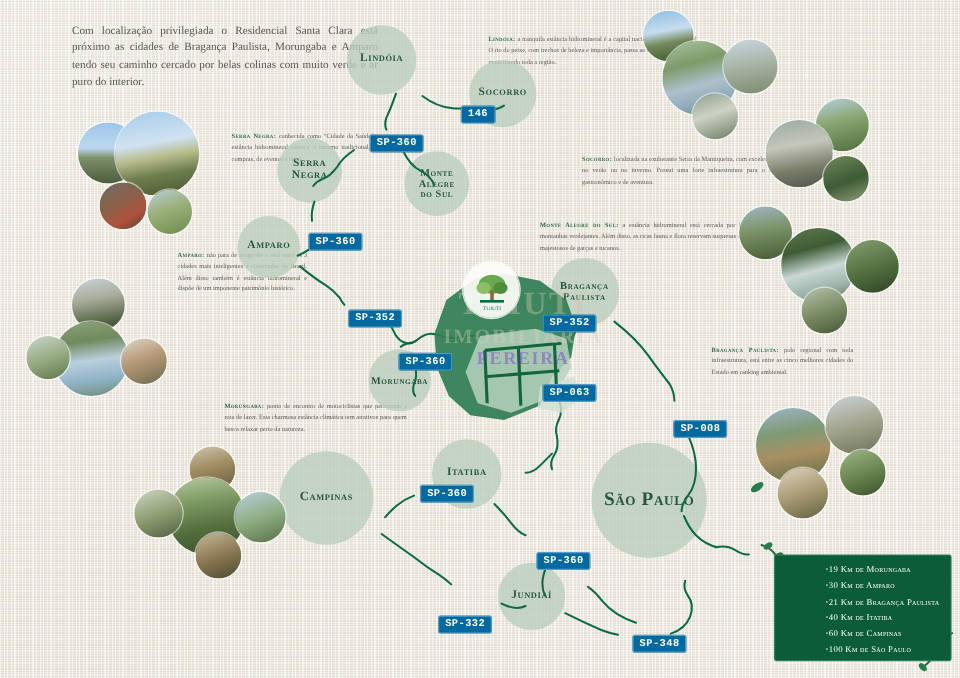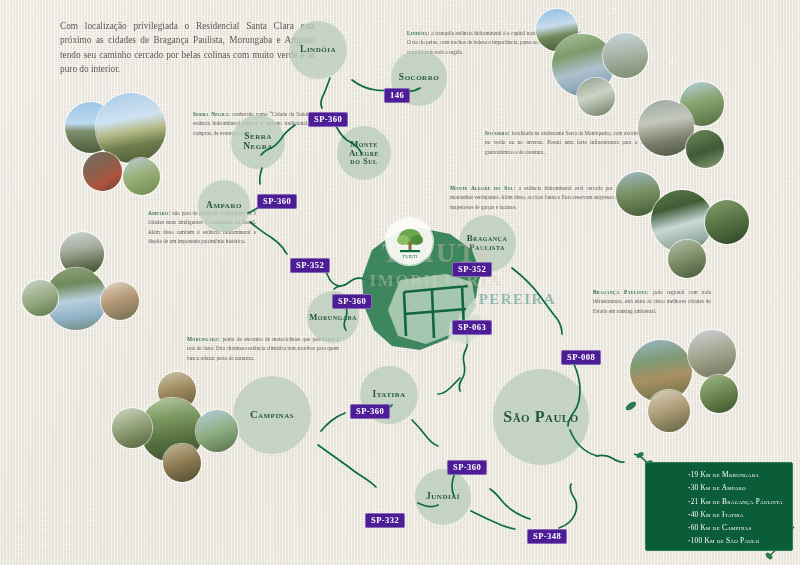--- a/index.html
+++ b/index.html
@@ -28,22 +28,22 @@
   .city{
     position:absolute;border-radius:50%;
     background:rgba(186,205,188,0.78);
     display:flex;align-items:center;justify-content:center;text-align:center;
     color:#27573c;font-variant:small-caps;font-weight:bold;
     letter-spacing:.5px;line-height:1.02;
   }
 
   
   .hw{
-    position:absolute;background:#4c1d95;color:#ffffff;
-    font-family:Liberation Serif, serif;font-weight:bold;
+    position:absolute;background:#0369a1;color:#ffffff;
+    font-family:Liberation Mono, monospace;font-weight:bold;
     font-size:8.6px;letter-spacing:.4px;
     padding:2px 6px 2.5px 6px;border-radius:2px;
     box-shadow:0 0 0 1px rgba(255,255,255,.35) inset;
     white-space:nowrap;z-index:6;
   }
 
   
   #roads{position:absolute;inset:0;z-index:3;}
 
   
@@ -73,21 +73,21 @@
   #wm .wmtop{
     font-family:"Liberation Serif",serif;font-weight:bold;
     font-size:27px;letter-spacing:2px;color:#cfc6b4;text-align:center;
   }
   #wm .wmsub{
     font-family:"Liberation Serif",serif;font-weight:bold;
     font-size:17px;letter-spacing:1.6px;color:#d8cfbd;text-align:center;margin-top:2px;
   }
   #wm .wmsub2{
     font-family:"Liberation Serif",serif;font-weight:bold;
-    font-size:15px;letter-spacing:1.4px;color:#0f766e;text-align:right;
+    font-size:15px;letter-spacing:1.4px;color:#6d28d9;text-align:center;
   }
   
   #emblem{
     position:absolute;left:386px;top:218px;width:47px;height:47px;border-radius:50%;
     background:rgba(253,252,248,0.93);z-index:7;
     box-shadow:0 0 0 1px rgba(255,255,255,.8);
     display:flex;align-items:center;justify-content:center;
   }
   
   .vine{position:absolute;z-index:8;pointer-events:none;}

